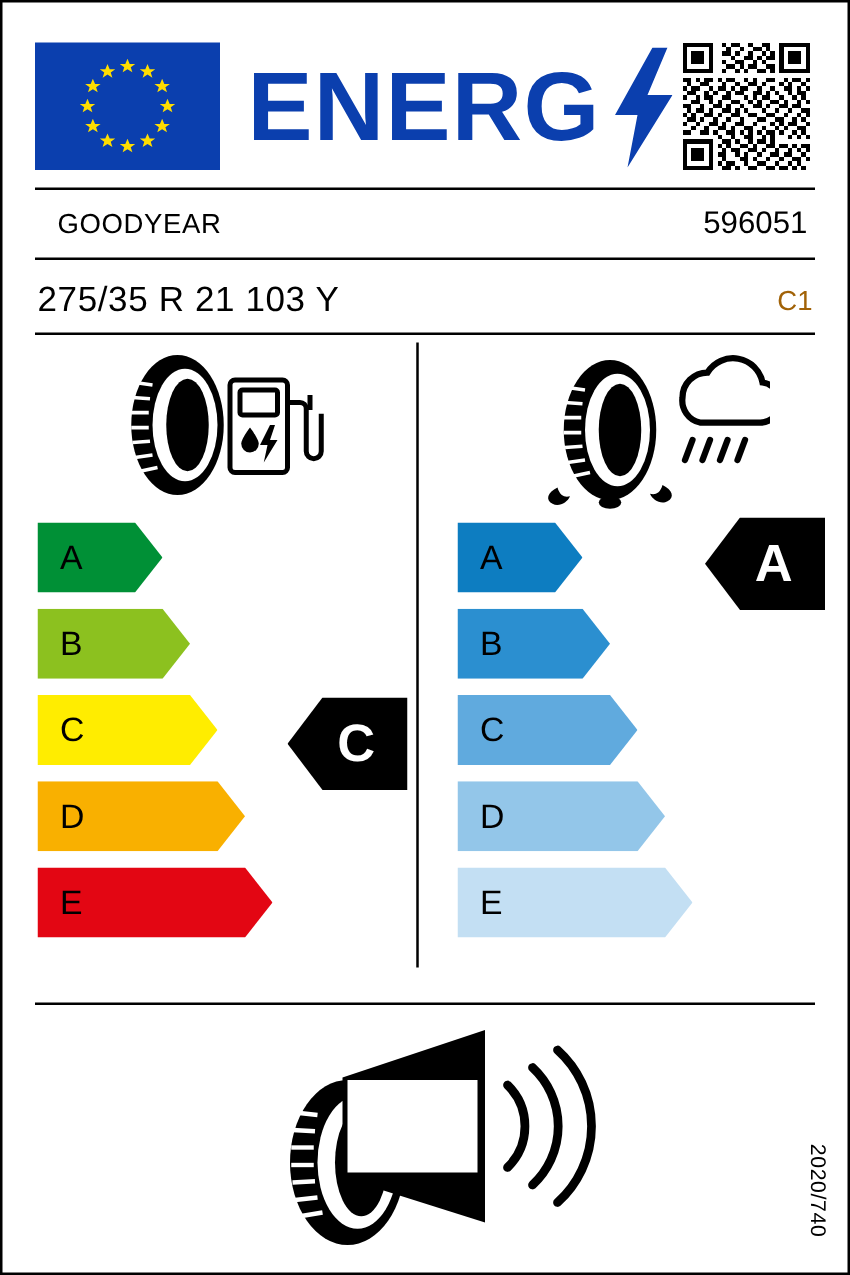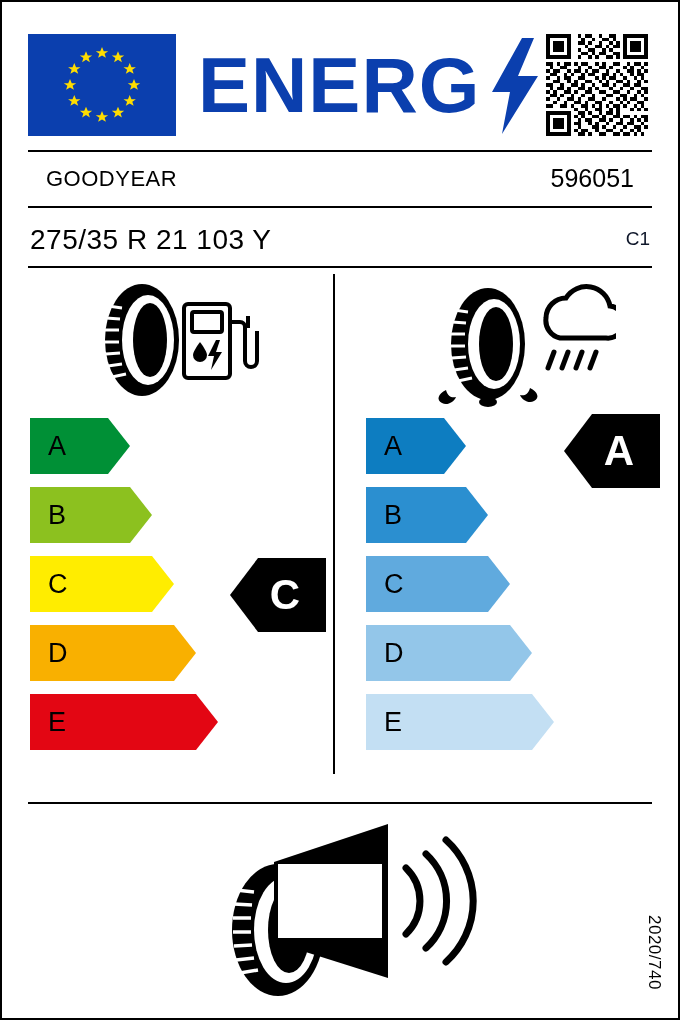--- a/index.html
+++ b/index.html
@@ -85,42 +85,42 @@
     position: absolute;
     left: 28px;
     top: 164px;
     font-size: 22px;
     letter-spacing: 0.5px;
     color: #000;
     margin-left: 16px;
   }
   .code {
     position: absolute;
-    right: 44px;
+    right: 32px;
     top: 162px;
     font-size: 25px;
     color: #000;
     text-align: right;
   }
 
   
   .size {
     position: absolute;
     left: 28px;
     top: 222px;
     font-size: 28px;
     color: #000;
     letter-spacing: 0.5px;
   }
   .classcode {
     position: absolute;
     right: 28px;
     top: 226px;
-    font-size: 19px;
-    color: #0f172a;
+    font-size: 22px;
+    color: #a16207;
   }
 
   
   .pict {
     position: absolute;
   }
 
   
   .grades {
     position: absolute;

